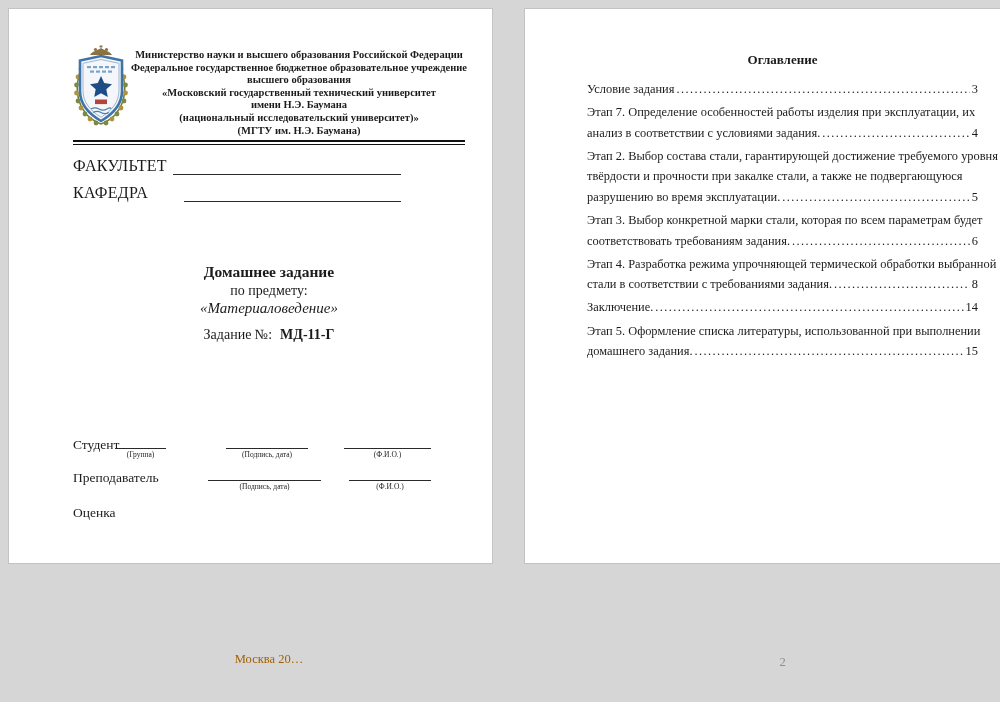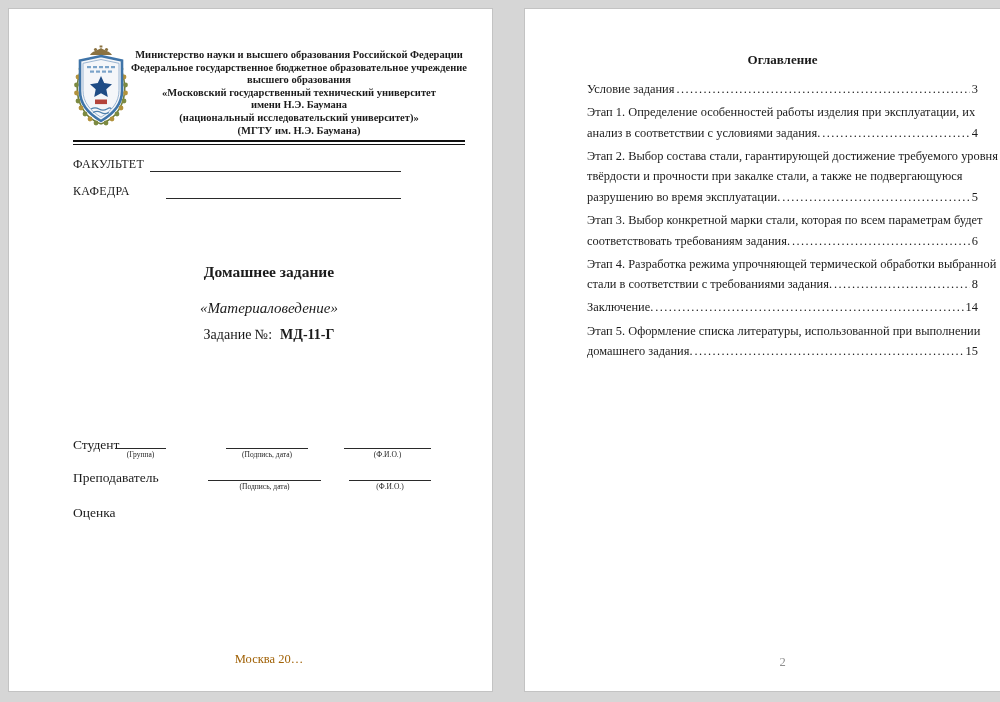--- a/index.html
+++ b/index.html
@@ -6,21 +6,21 @@
   body {
     width: 1000px; height: 702px;
     background: #d6d6d6;
     font-family: "Liberation Serif", "DejaVu Serif", serif;
     color: #1b1b1b;
     position: relative;
     overflow: hidden;
   }
   .page {
     position: absolute;
-    top: 8px; height: 684px;
+    top: 8px; height: 556px;
     background: #ffffff;
     border: 1px solid #c3c3c3;
     box-sizing: border-box;
   }
   #page-left  { left: 8px;   width: 485px; }
   #page-right { left: 524px; width: 483px; }
 
   .abs { position: absolute; }
 
   
@@ -33,21 +33,21 @@
     line-height: 12.6px;
   }
   .double-rule {
     left: 64px; top: 131px; width: 392px;
     height: 2px;
     border-top: 2.5px solid #111;
     border-bottom: 1px solid #111;
   }
 
   
-  .field-row { left: 64px; width: 328px; display: flex; align-items: flex-end; font-size: 12px; letter-spacing: .3px; }
+  .field-row { left: 64px; width: 328px; display: flex; align-items: flex-end; font-size: 16px; letter-spacing: .3px; }
   .field-row .blank { flex: 1; border-bottom: 1px solid #2a2a2a; height: 13px; margin-left: 6px; }
   #faculty-row { top: 148px; }
   #department-row { top: 175px; gap: 30px; }
 
   
   .center-line { left: 64px; width: 392px; text-align: center; }
   .doc-title     { top: 254px; font-size: 15.5px; font-weight: bold; }
   .doc-subtitle  { top: 274px; font-size: 14px; }
   .doc-subject   { top: 291px; font-size: 15px; font-style: italic; }
   .doc-assignment{ top: 318px; font-size: 14px; }
@@ -171,20 +171,21 @@
   <div class="abs field-row" id="faculty-row">
     <span>ФАКУЛЬТЕТ</span>
     <span class="blank"></span>
   </div>
   <div class="abs field-row" id="department-row">
     <span>КАФЕДРА</span>
     <span class="blank"></span>
   </div>
 
   <div class="abs center-line doc-title">Домашнее задание</div>
+  <div class="abs center-line doc-subtitle">по предмету:</div>
   <div class="abs center-line doc-subject">«Материаловедение»</div>
   <div class="abs center-line doc-assignment">
     <span>Задание №:</span><span class="num">МД-11-Г</span>
   </div>
 
   <div class="abs sig-label" style="left:64px; top:428px;">Студент</div>
   <div class="abs uline" style="left:106px; top:439px; width:51px;"></div>
   <div class="abs caption" style="left:106px; top:441px; width:51px;">(Группа)</div>
   <div class="abs uline" style="left:217px; top:439px; width:82px;"></div>
   <div class="abs caption" style="left:217px; top:441px; width:82px;">(Подпись, дата)</div>
@@ -210,21 +211,21 @@
 
     <div class="toc-entry">
       <div class="toc-last">
         <span class="toc-text">Условие задания</span>
         <span class="toc-dots"></span>
         <span class="toc-pageno">3</span>
       </div>
     </div>
 
     <div class="toc-entry">
-      <div class="toc-line">Этап 1. Определение особенностей работы изделия при эксплуатации, их</div>
+      <div class="toc-line">Этап 7. Определение особенностей работы изделия при эксплуатации, их</div>
       <div class="toc-last">
         <span class="toc-text">анализ в соответствии с условиями задания.</span>
         <span class="toc-dots"></span>
         <span class="toc-pageno">4</span>
       </div>
     </div>
 
     <div class="toc-entry">
       <div class="toc-line">Этап 2. Выбор состава стали, гарантирующей достижение требуемого уровня</div>
       <div class="toc-line">твёрдости и прочности при закалке стали, а также не подвергающуюся</div>

